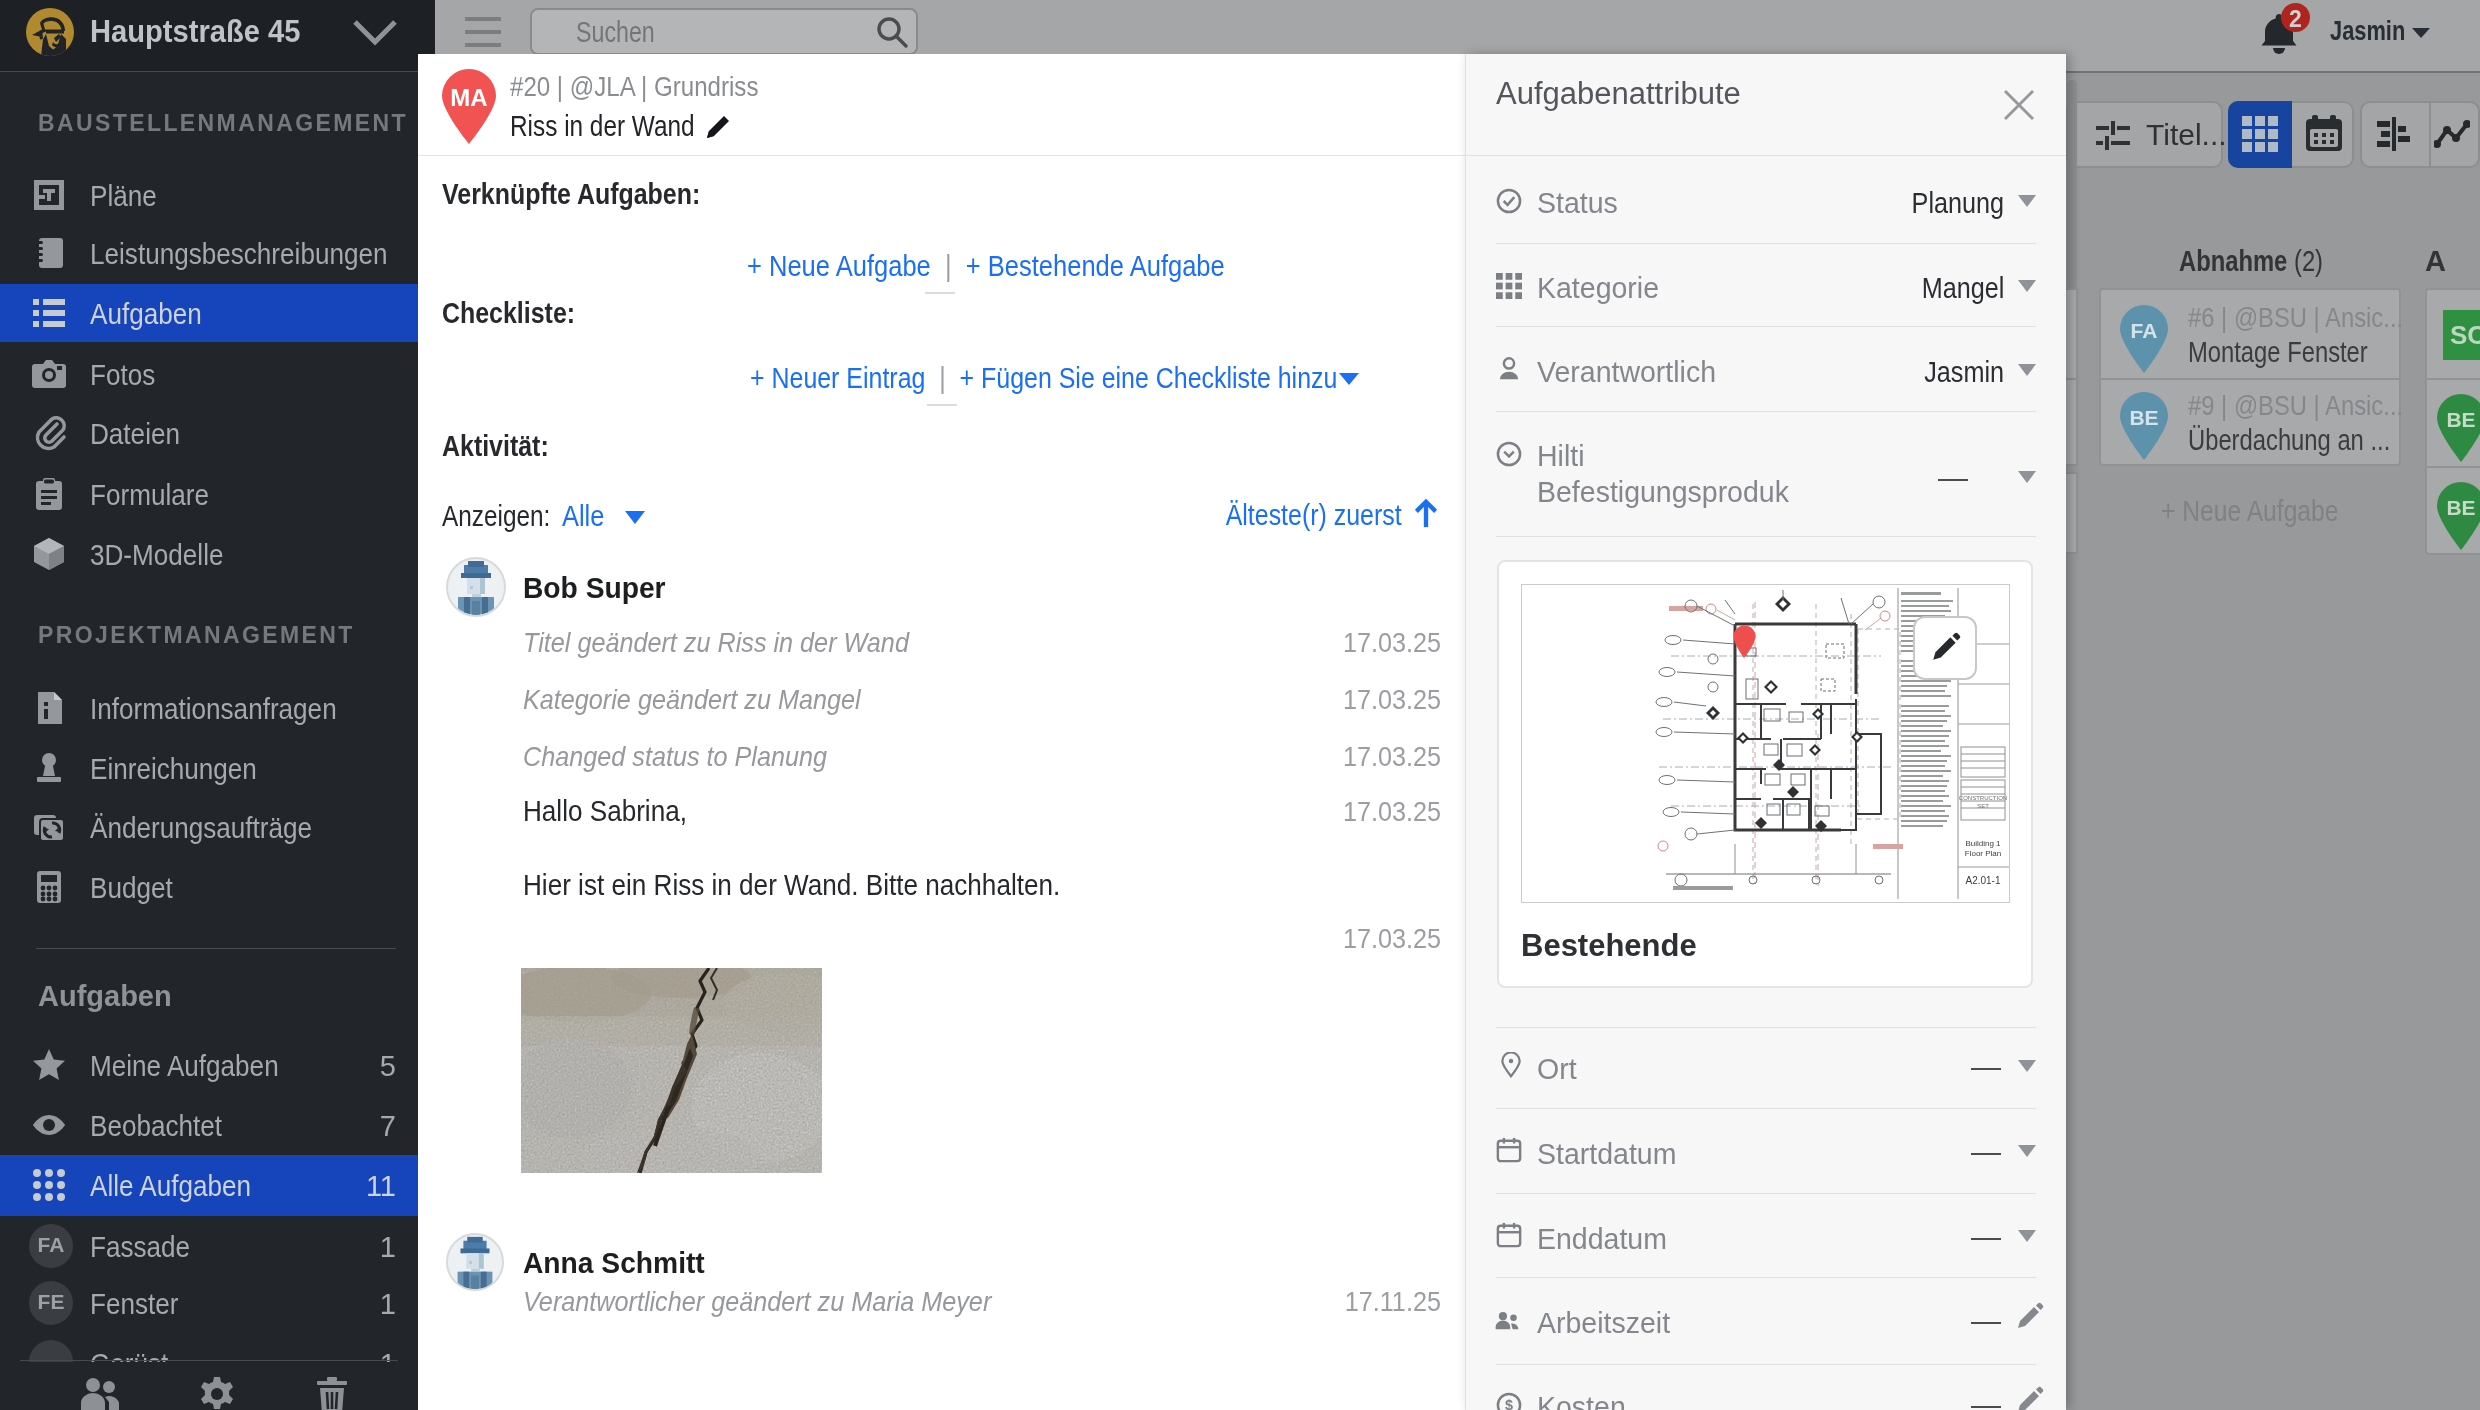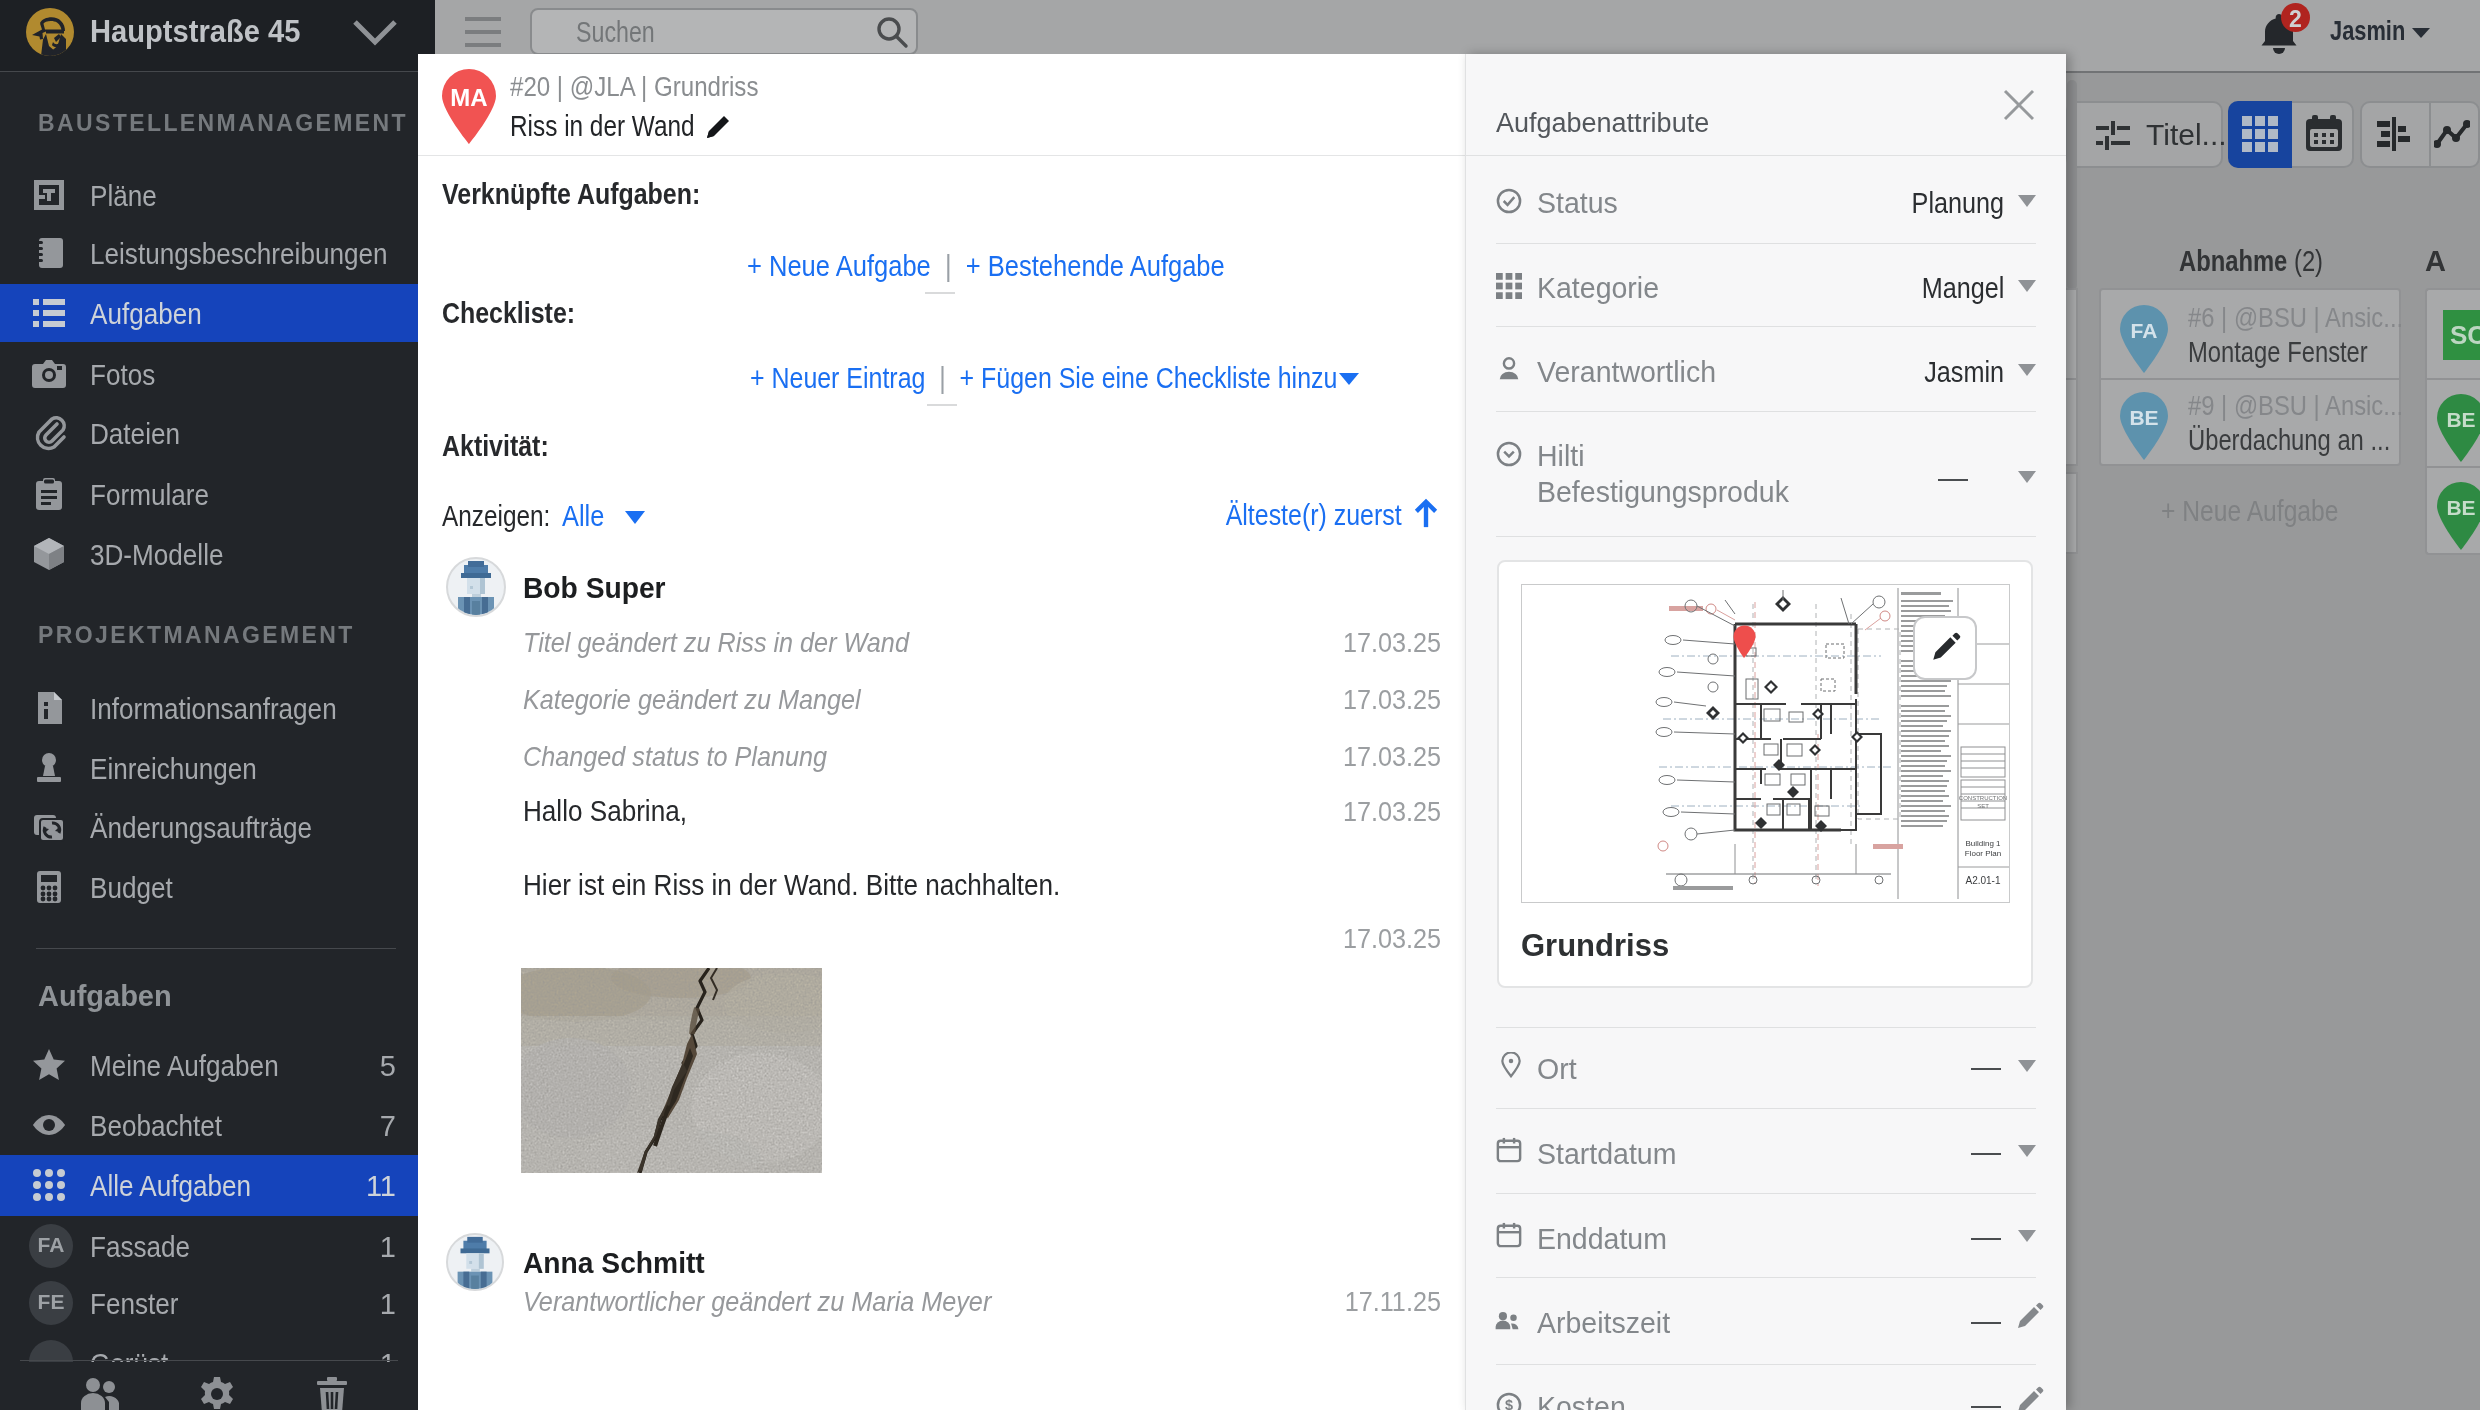--- a/index.html
+++ b/index.html
@@ -488,21 +488,21 @@
         <rect x="36" y="40" width="6" height="20" fill="#476d93"></rect>
         <rect x="26" y="44" width="8" height="16" fill="#58809f"></rect>
       </g>
     </svg>
 <div class="abs" style="left:523px;top:1246px;font-size:30px;font-weight:bold;color:#1c1e20;transform:scaleX(.94);transform-origin:0 50%;">Anna Schmitt</div>
 <div class="abs gi sx9" style="left:523px;top:1286px;font-size:28px;">Verantwortlicher geändert zu Maria Meyer</div>
 <div class="dt" style="top:1286px;">17.11.25</div>
 
 <div class="abs" style="left:1465px;top:54px;width:601px;height:1356px;background:#f7f7f8;border-left:1px solid #e0e1e2;box-sizing:border-box;box-shadow:4px 0 10px rgba(0,0,0,0.25);"></div>
 
-<div class="abs" style="left:1496px;top:108px;font-size:27px;color:#53575c;">Aufgabenattribute</div>
+<div class="abs" style="left:1496px;top:76px;font-size:31px;color:#53575c;">Aufgabenattribute</div>
 <svg class="abs" style="left:2001px;top:87px;" width="36" height="36" viewBox="0 0 36 36">
       <g stroke="#96999c" stroke-width="3">
         <line x1="4" y1="4" x2="32" y2="32"></line>
         <line x1="32" y1="4" x2="4" y2="32"></line>
       </g>
     </svg>
 <div class="abs" style="left:1465px;top:155px;width:601px;height:1px;background:#e0e1e2;"></div>
 
 <svg class="picon" style="left:1496px;top:188px;" width="27" height="27" viewBox="0 0 27 27">
       <circle cx="13.5" cy="13.5" r="11.5" fill="none" stroke="#7c8084" stroke-width="2.6"></circle>
@@ -752,21 +752,21 @@
         <path d="M320 14 l8 26"></path>
       </g>
 
 <path d="M223 74 C223 74 212.5 60 212.5 52.5 A11 11 0 1 1 234.5 52.5 C234.5 60 223 74 223 74 Z" fill="#ee4e4c"></path>
 </svg>
 
 <div class="abs" style="left:1913px;top:616px;width:64px;height:64px;background:#ffffff;border:2px solid #c7c8ca;border-radius:12px;box-sizing:border-box;"></div>
 <svg class="abs" style="left:1929px;top:632px;" width="32" height="32" viewBox="0 0 30 30">
       <path d="M4 26 l2-7 14-14 5 5 -14 14 z M22 3.5 l4.5 4.5 2-2 a2 2 0 0 0 0-3 l-1.5-1.5 a2 2 0 0 0-3 0 z" fill="#272a2d"></path>
     </svg>
-<div class="abs" style="left:1521px;top:928px;font-size:31px;font-weight:bold;color:#2e3133;">Grundriss</div>
+<div class="abs" style="left:1521px;top:928px;font-size:31px;font-weight:bold;color:#2e3133;">Bestehende</div>
 
 <div class="pdiv" style="top:1027px;"></div>
 
 <svg class="picon" style="left:1498px;top:1052px;" width="25" height="30" viewBox="0 0 25 30">
       <path d="M12.5 28 C12.5 28 2.5 15.5 2.5 10.5 A10 10 0 1 1 22.5 10.5 C22.5 15.5 12.5 28 12.5 28 Z" fill="none" stroke="#7c8084" stroke-width="2.6"></path>
       <circle cx="12.5" cy="10.5" r="2.6" fill="#7c8084"></circle>
     </svg>
 <div class="plabel" style="left:1537px;top:1052px;">Ort</div>
 <div class="abs" style="right:479px;top:1050px;font-size:30px;color:#4a4d50;">—</div>
 <div class="pchev" style="left:2018px;top:1060px;"></div>

